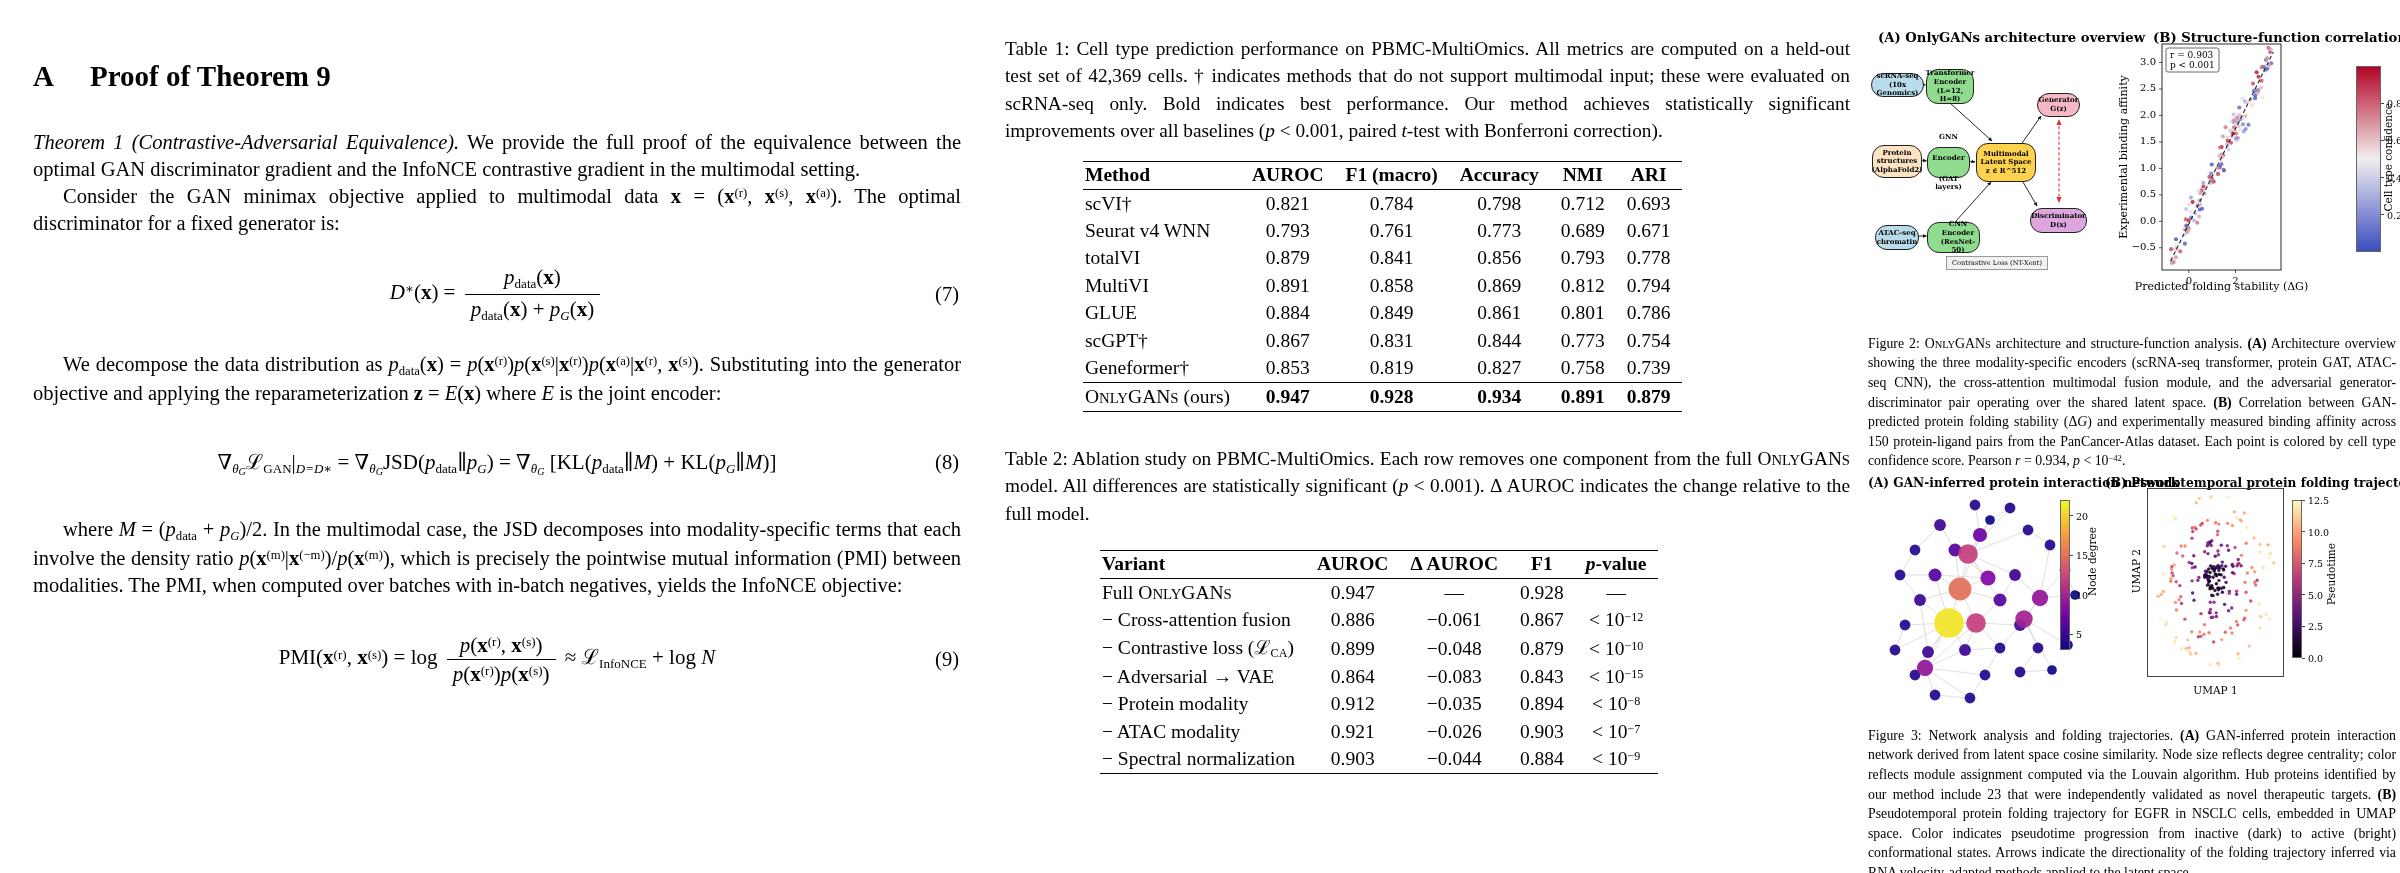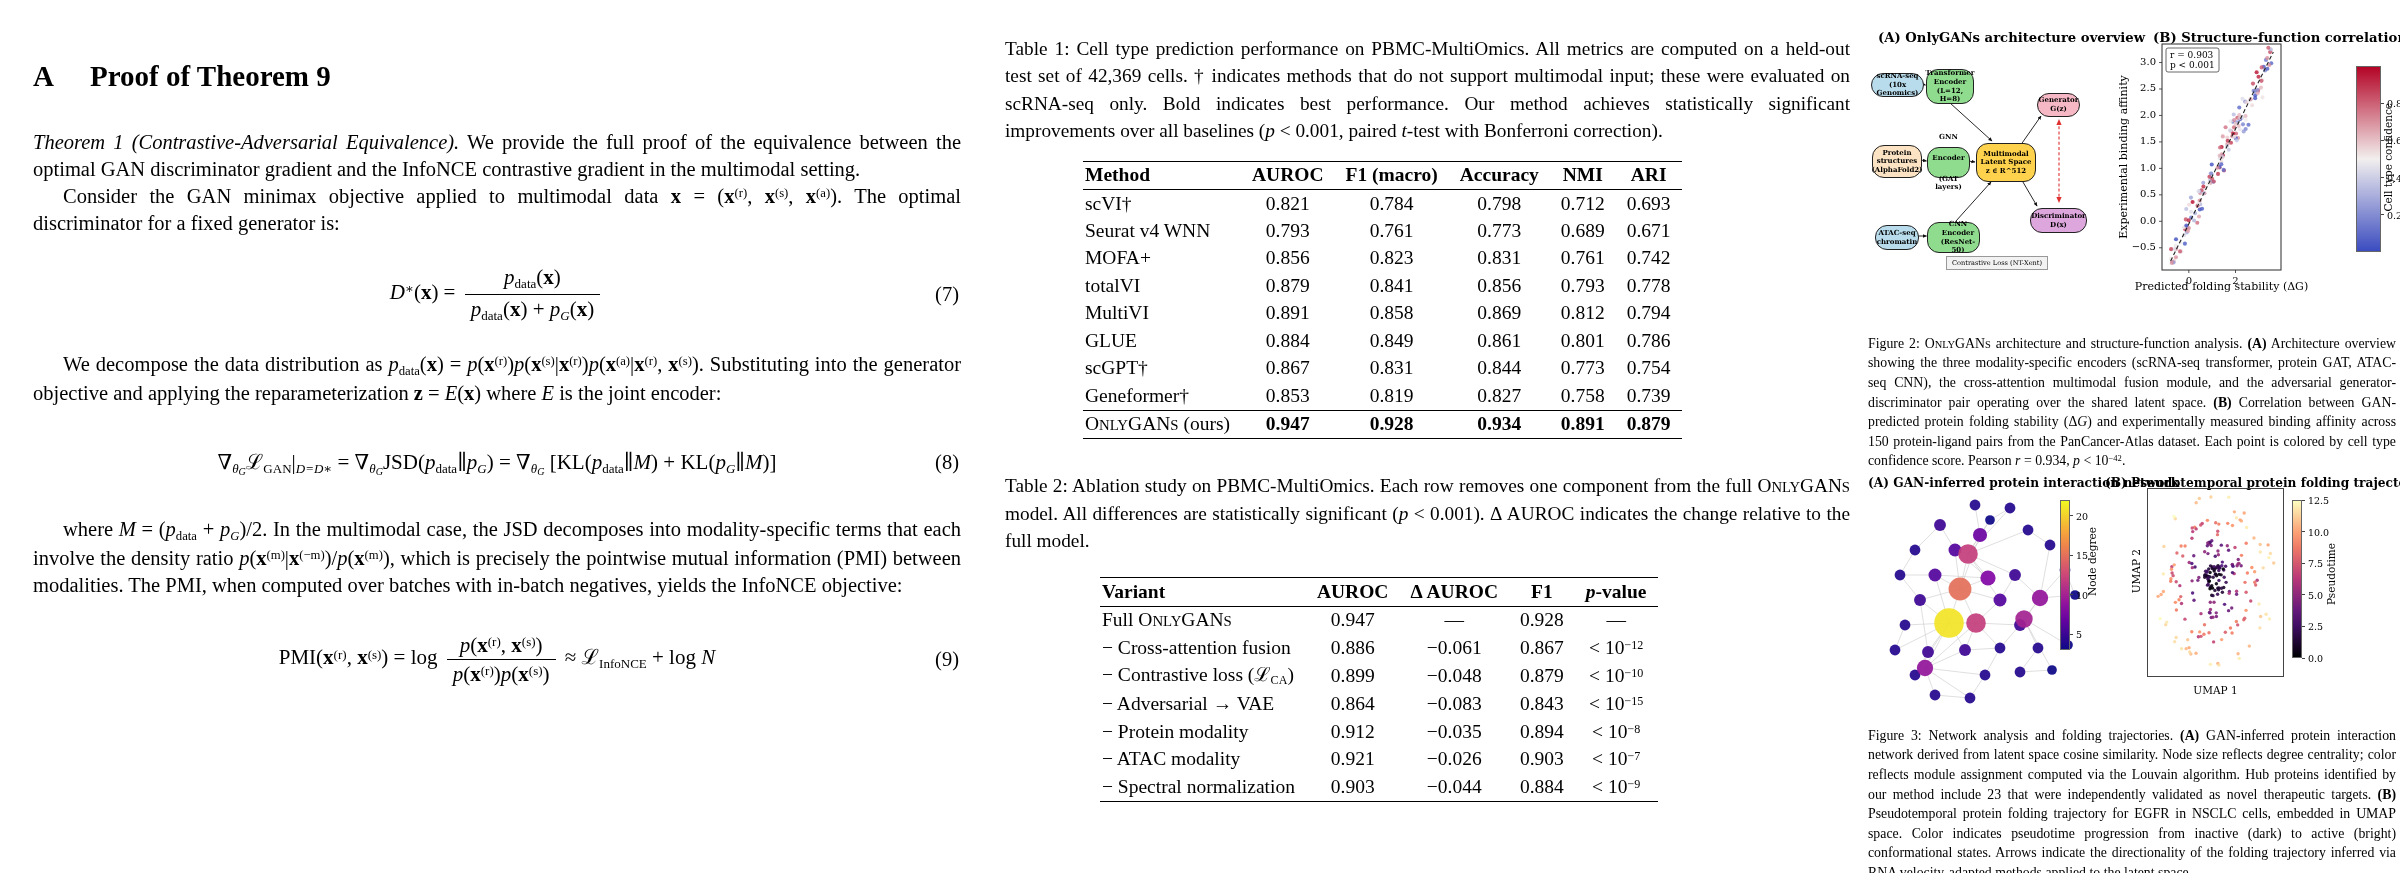--- a/index.html
+++ b/index.html
@@ -116,28 +116,20 @@
           <td>0.712</td>
           <td>0.693</td>
         </tr>
         <tr>
           <td>Seurat v4 WNN</td>
           <td>0.793</td>
           <td>0.761</td>
           <td>0.773</td>
           <td>0.689</td>
           <td>0.671</td>
-        </tr>
-        <tr>
-          <td>MOFA+</td>
-          <td>0.856</td>
-          <td>0.823</td>
-          <td>0.831</td>
-          <td>0.761</td>
-          <td>0.742</td>
         </tr>
         <tr>
           <td>totalVI</td>
           <td>0.879</td>
           <td>0.841</td>
           <td>0.856</td>
           <td>0.793</td>
           <td>0.778</td>
         </tr>
         <tr>

